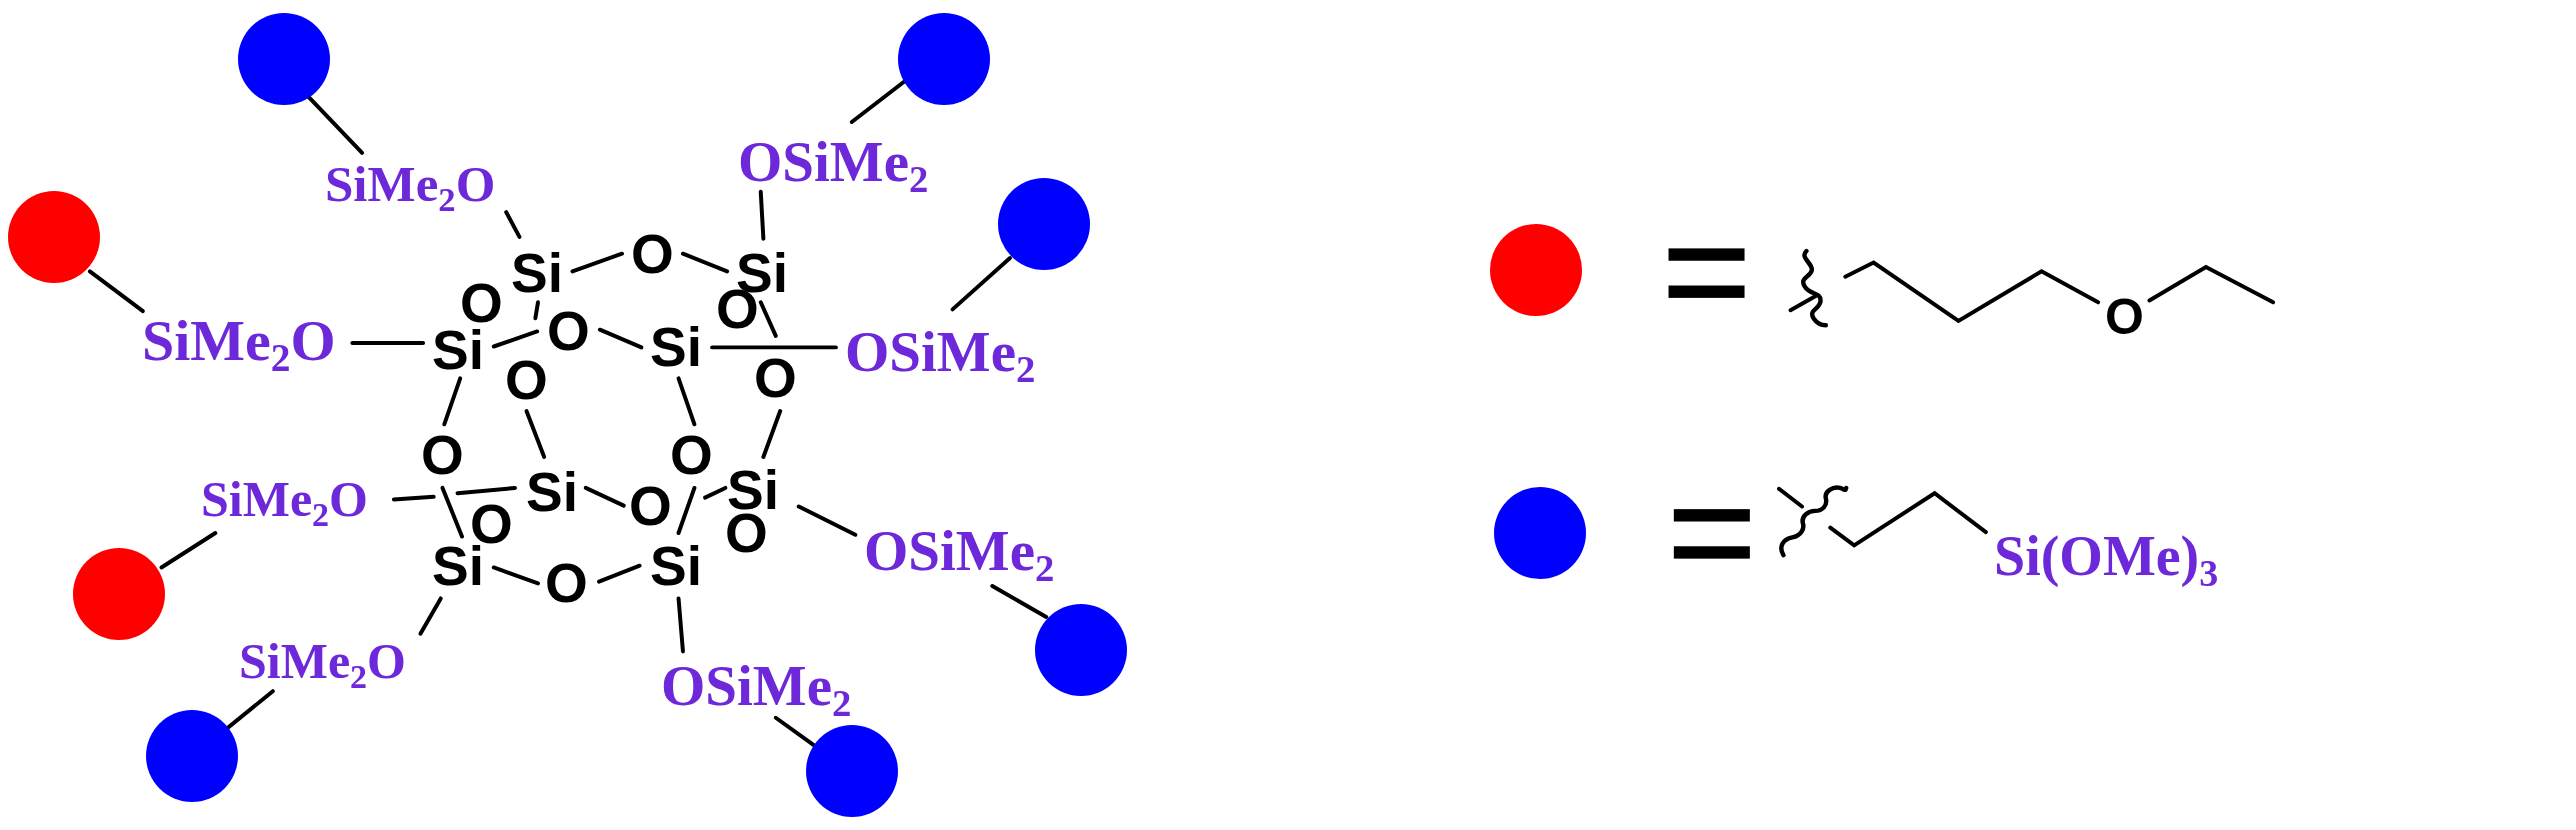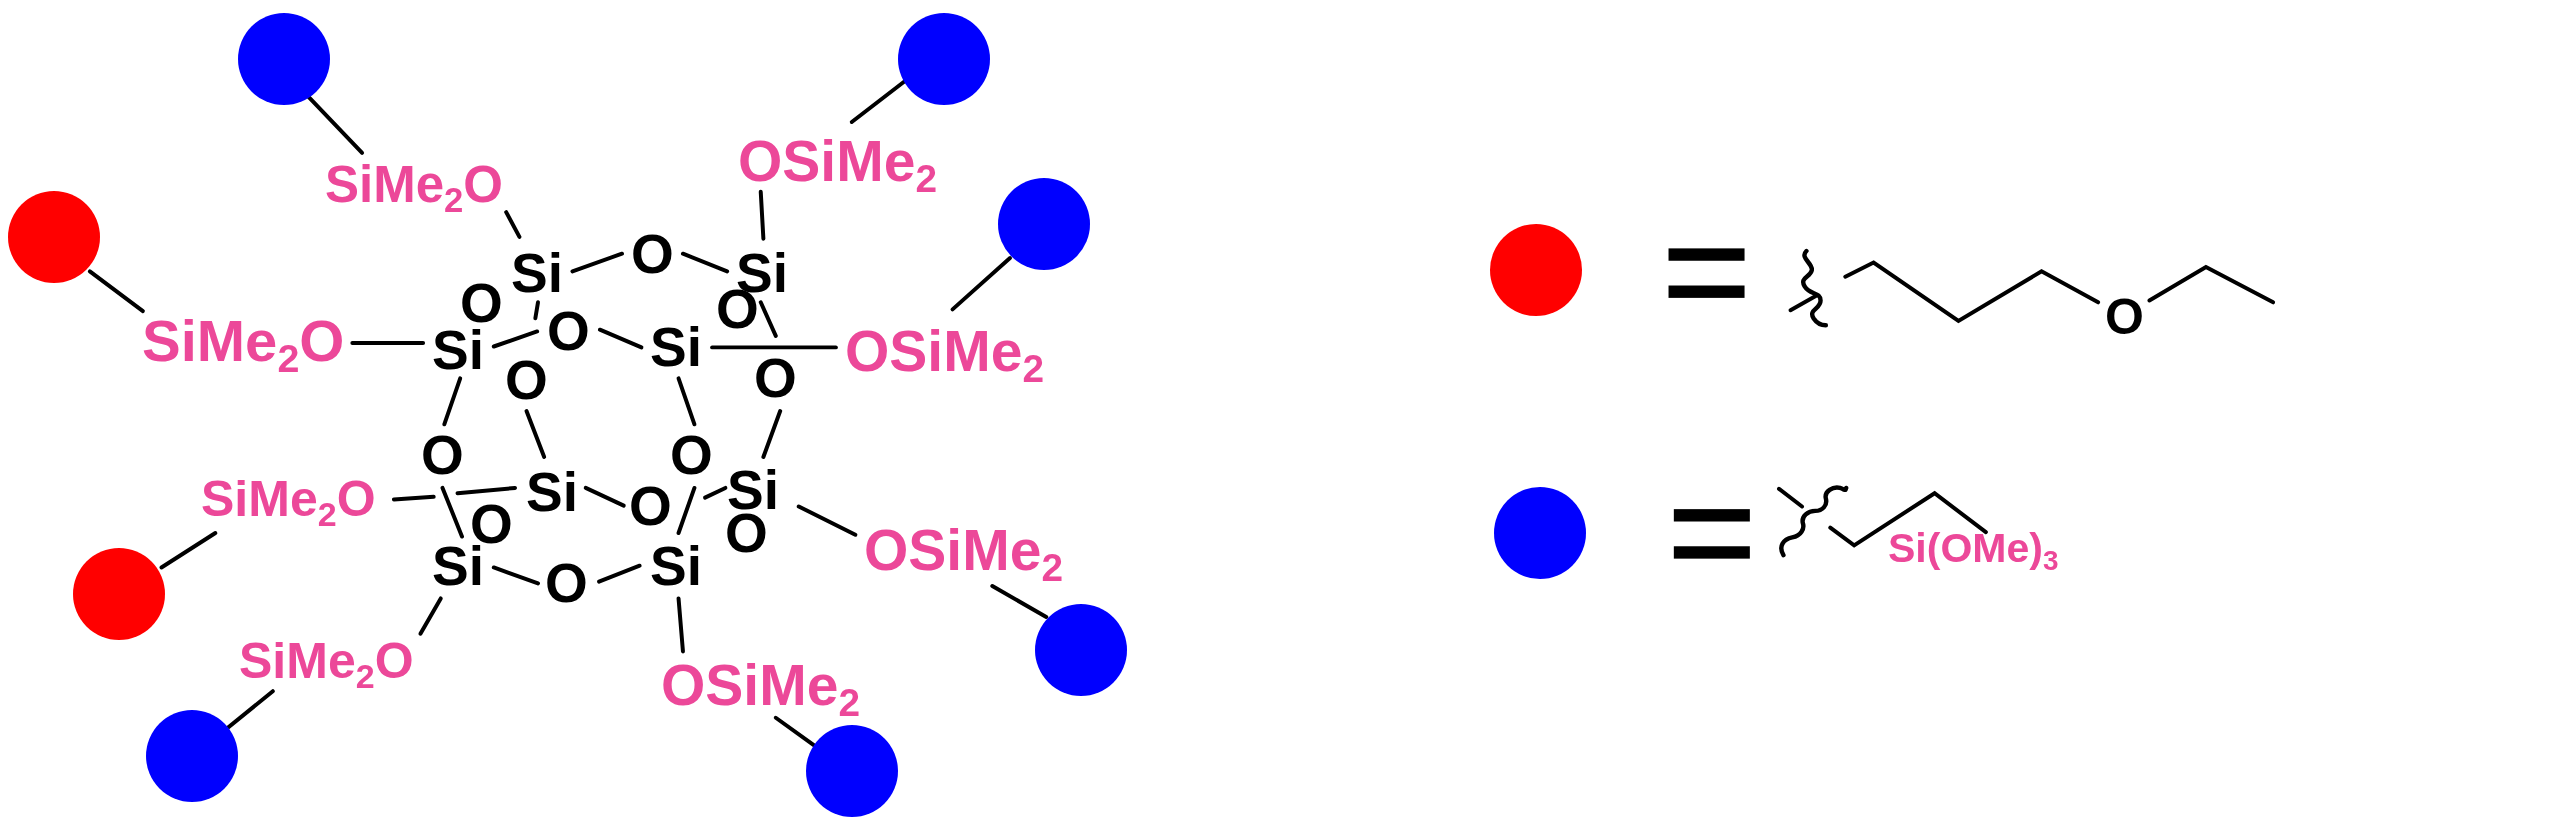--- a/index.html
+++ b/index.html
@@ -1,21 +1,21 @@
 <!DOCTYPE html>
 <html style="font-size:14px"><head>
 <meta charset="utf-8">
 <style>
   html, body { margin: 0; padding: 0; background: #ffffff; }
   #canvas { position: relative; width: 2576px; height: 830px; background: #ffffff; overflow: hidden; }
   svg { position: absolute; left: 0; top: 0; }
   .bond { stroke: #000000; stroke-width: 4.5; stroke-linecap: round; fill: none; }
   .wavy { stroke: #000000; stroke-width: 5; fill: none; stroke-linecap: round; }
   .eq { fill: #000000; }
-  .lbl { position: absolute; font-family: Liberation Sans, sans-serif; font-weight: bold; color: #ec4899; white-space: nowrap; line-height: 1; }
+  .lbl { position: absolute; font-family: Liberation Serif, serif; font-weight: bold; color: #6d28d9; white-space: nowrap; line-height: 1; }
   .lbl sub { font-size: 0.68em; vertical-align: -0.28em; line-height: 0; }
   .atom { position: absolute; font-family: "Liberation Sans", sans-serif; font-weight: bold; color: #000; line-height: 1; white-space: nowrap; }
   .dot { position: absolute; border-radius: 50%; }
 </style>
 </head>
 <body>
 
 <div id="canvas">
 
   <svg width="2576" height="830" viewBox="0 0 2913 939">
@@ -126,17 +126,17 @@
   <span class="atom" style="left:629px;top:479px;font-size:55px;">O</span>
   <span class="atom" style="left:725px;top:506px;font-size:55px;">O</span>
   <span class="atom" style="left:545px;top:556px;font-size:55px;">O</span>
 
   <div class="dot" style="left:1490px;top:224px;width:92px;height:92px;background:#ff0000;"></div>
   <div class="dot" style="left:1494px;top:487px;width:92px;height:92px;background:#0000ff;"></div>
 
   <span class="atom" style="left:2105px;top:292px;font-size:50px;">O</span>
 
 
-  <div class="lbl" style="left:1888px;top:528px;font-size:41px;">
+  <div class="lbl" style="left:1994px;top:528px;font-size:56px;">
     <span>Si(OMe)</span><sub>3</sub>
   </div>
 </div>
 
 
 </body></html>

